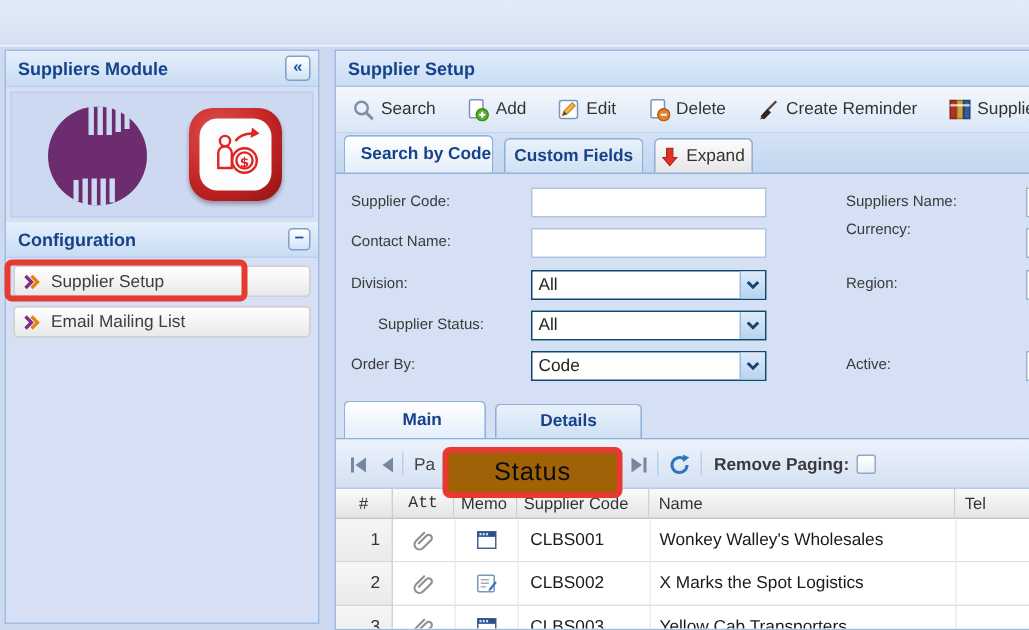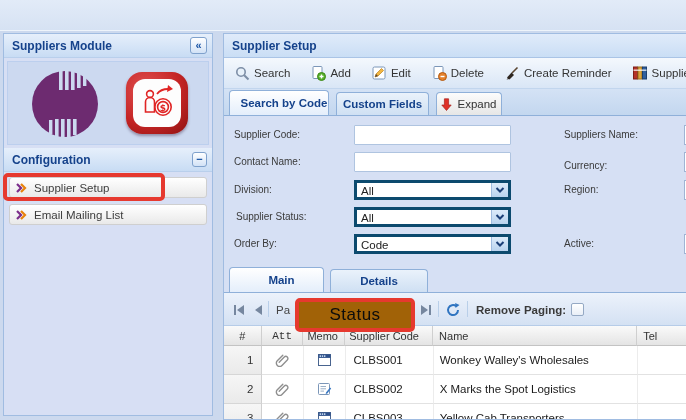--- a/index.html
+++ b/index.html
@@ -41,21 +41,21 @@
   .tabstrip { height:27px; position:relative; border-bottom:1px solid #8fb0d9; background:linear-gradient(#d4e2f5,#c3d7ef); }
   .tab { position:absolute; bottom:0; height:23px; border:1px solid #8fb0d9; border-bottom:none; border-radius:4px 4px 0 0; background:linear-gradient(#eaf2fb,#cfe0f3); color:#15428b; font-size:11.5px; font-weight:bold; display:flex; align-items:center; justify-content:center; cursor:pointer; }
   .tab.active { height:25px; background:linear-gradient(#ffffff,#e4eefb);padding-left:10px; }
   .tab.gray { background:linear-gradient(#fcfcfc,#e6e6e6); color:#333; font-weight:normal; gap:5px; }
   .tabstrip.plain { background:transparent; }
 
   
   .form-area { position:relative; height:148px; background:#d6e0f4; }
   .f-label { position:absolute; height:20px; line-height:20px; font-size:10px; color:#3a3a3a; }
   .f-input { position:absolute; height:20px; width:157px; background:#fff; border:1px solid #afc4e0; border-radius:1px; font-size:11.5px; padding:0 4px; font-family:inherit; color:#222; }
-  .f-select { position:absolute; height:20px; width:157px; background:#fff; border:3px solid #0c4a6e; display:flex; align-items:flex-end; cursor:pointer; }
+  .f-select { position:absolute; height:20px; width:157px; background:#fff; border:1px solid #0c4a6e; display:flex; align-items:center; cursor:pointer; }
   .f-select .val { flex:1; font-size:11.5px; color:#222; padding-left:4px; }
   .f-select .btn { width:17px; height:100%; border-left:1px solid #9fbcdf; background:linear-gradient(#dcebfa,#b9d3ee); display:flex; align-items:center; justify-content:center; }
   .sliver { position:absolute; left:460px; width:30px; height:20px; background:#fff; border:1px solid #9fb4d4; }
 
   
   .paging { position:relative; height:33px; background:linear-gradient(#ecf2fb,#d4e1f3); border-bottom:1px solid #b6cce8; }
   .pg { position:absolute; top:8px; height:17px; display:flex; align-items:center; }
   .pg-sep { position:absolute; top:8px; width:1px; height:16px; background:#b9cfe9; }
   .pg-txt { font-size:11.5px; color:#444; }
   .checkbox { width:13px; height:13px; background:linear-gradient(#ffffff,#e9eff7); border:1px solid #95a9c4; border-radius:2px; cursor:pointer; }
@@ -227,42 +227,42 @@
     <div class="f-label" style="left:10px; top:64px;">Division:</div>
     <div class="f-select" style="left:130px; top:64px;">
       <span class="val">All</span>
       <span class="btn">
         <svg width="10" height="8" viewBox="0 0 10 8">
             <path d="M1.5 2 L5 5.5 L8.5 2" fill="none" stroke="#1b3f77" stroke-width="2"></path>
           </svg>
       </span>
     </div>
 
-    <div class="f-label" style="left:12px; top:91px;text-align:center;">Supplier Status:</div>
+    <div class="f-label" style="left:28px; top:91px;text-align:center;">Supplier Status:</div>
     <div class="f-select" style="left:130px; top:91px;">
       <span class="val">All</span>
       <span class="btn">
         <svg width="10" height="8" viewBox="0 0 10 8">
             <path d="M1.5 2 L5 5.5 L8.5 2" fill="none" stroke="#1b3f77" stroke-width="2"></path>
           </svg>
       </span>
     </div>
 
     <div class="f-label" style="left:10px; top:118px;">Order By:</div>
     <div class="f-select" style="left:130px; top:118px;">
       <span class="val">Code</span>
       <span class="btn">
         <svg width="10" height="8" viewBox="0 0 10 8">
             <path d="M1.5 2 L5 5.5 L8.5 2" fill="none" stroke="#1b3f77" stroke-width="2"></path>
           </svg>
       </span>
     </div>
 
     <div class="f-label" style="left:340px; top:9px;">Suppliers Name:</div>
-    <div class="f-label" style="left:340px; top:40px;">Currency:</div>
+    <div class="f-label" style="left:340px; top:28px;">Currency:</div>
     <div class="f-label" style="left:340px; top:64px;">Region:</div>
     <div class="f-label" style="left:340px; top:118px;">Active:</div>
     <div class="sliver" style="top:9px;"></div>
     <div class="sliver" style="top:36px;"></div>
     <div class="sliver" style="top:64px;"></div>
     <div class="sliver" style="top:118px;"></div>
   </div>
 
   <div class="tabstrip plain" style="height:29px;">
     <div class="tab active" style="left:5px; width:95px;">

